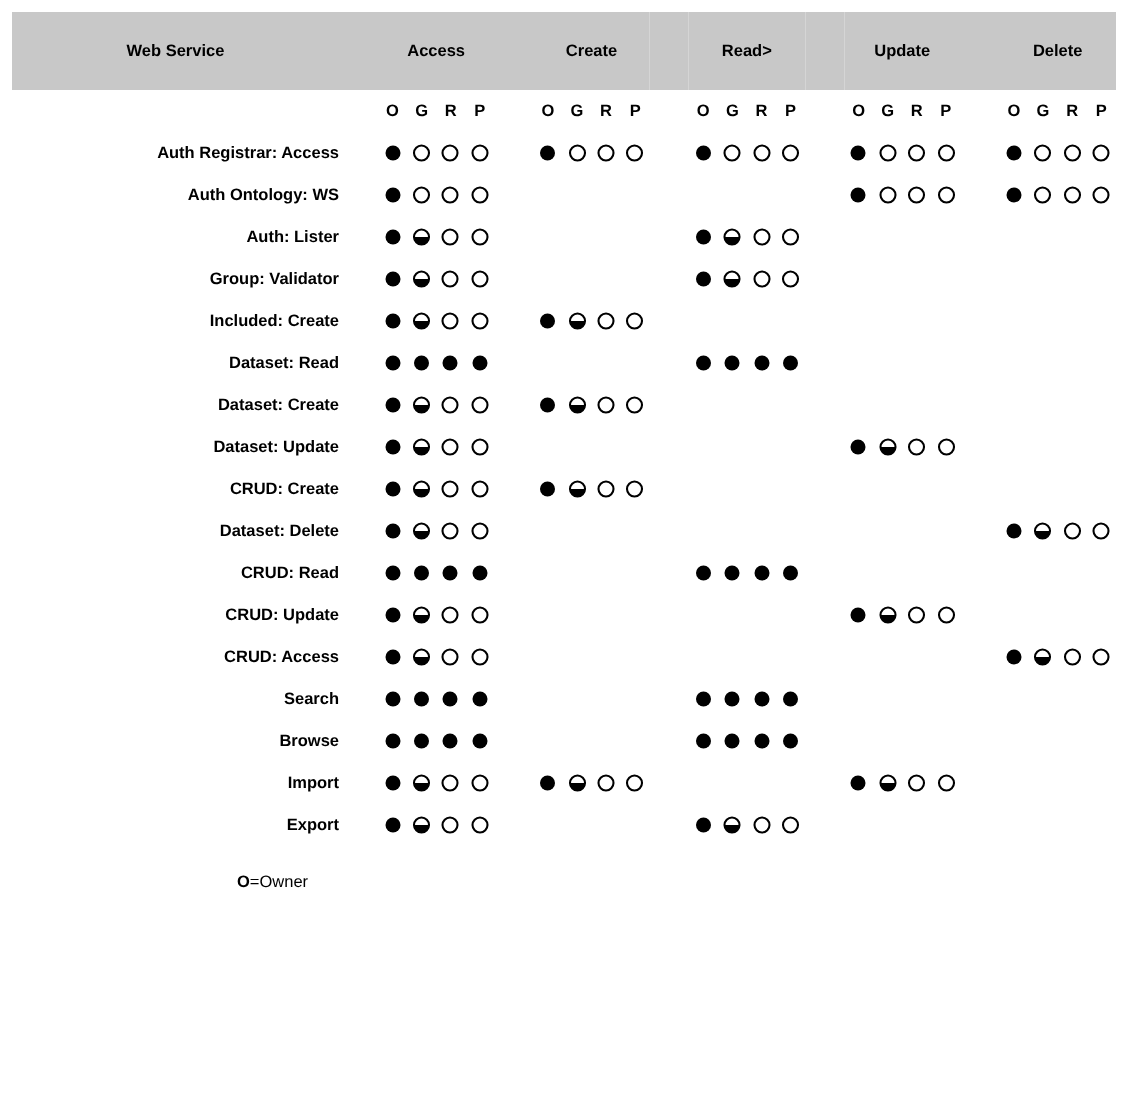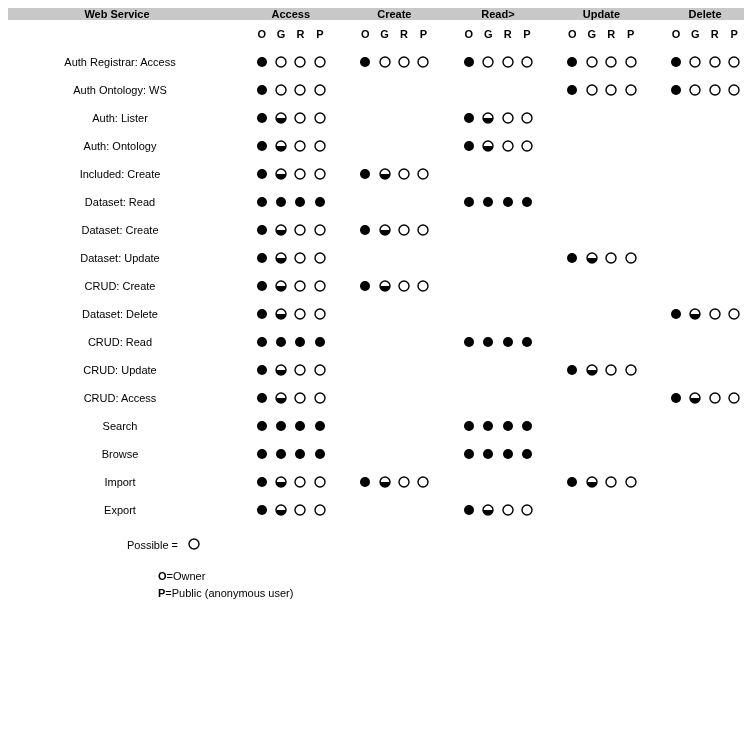--- a/index.html
+++ b/index.html
@@ -11,36 +11,37 @@
     padding: 8px;
   }
   table.perm {
     border-collapse: collapse;
     width: 100%;
   }
   table.perm th {
     background: #c8c8c8;
     font-weight: bold;
     text-align: center;
-    padding: 0 4px;
+    padding: 20px 4px;
     font-size: 11px;
   }
   table.perm th.col-ws {
     text-align: center;
     width: 210px;
   }
   table.perm td {
     padding: 0;
     text-align: center;
     height: 28px;
     font-size: 11px;
   }
   table.perm td.service {
-    text-align: center;
+    text-align: right;
     padding-left: 6px;
+    font-weight: bold;
   }
   .subhead td {
     font-weight: bold;
     text-align: center;
     height: 22px;
   }
   .subhead td.service { text-align:left; }
   .cell svg { display:block; margin:0 auto; }
   .spacer { width: 18px; }
   .legend { margin-top: 14px; font-size:11px; }
@@ -338,21 +339,21 @@
         <td class="cell"></td>
         <td class="cell"></td>
         <td class="cell"></td>
         <td class="spacer"></td>
         <td class="cell"></td>
         <td class="cell"></td>
         <td class="cell"></td>
         <td class="cell"></td>
       </tr>
       <tr>
-        <td class="service">Auth: Ontology</td>
+        <td class="service">Group: Validator</td>
         <td class="spacer"></td>
         <td class="cell">
           <svg width="12" height="12" viewBox="0 0 12 12">
             <circle cx="6" cy="6" r="5" fill="#000"></circle>
           </svg>
         </td>
         <td class="cell">
           <svg width="12" height="12" viewBox="0 0 12 12">
             <circle cx="6" cy="6" r="5" fill="none" stroke="#000" stroke-width="1.4"></circle>
             <path d="M 1 6 A 5 5 0 0 0 11 6 Z" fill="#000"></path>
@@ -1218,24 +1219,17 @@
         <td class="spacer"></td>
         <td class="cell"></td>
         <td class="cell"></td>
         <td class="cell"></td>
         <td class="cell"></td>
       </tr>
     </tbody>
 </table>
 
 <div class="legend">
-  <div class="legend-row">
-    <div class="lab">Possible =</div>
-    <div class="sym" id="leg-E"><svg width="12" height="12" viewBox="0 0 12 12">
-          <circle cx="6" cy="6" r="5" fill="none" stroke="#000" stroke-width="1.4"></circle>
-        </svg></div>
-  </div>
 </div>
 
 <div class="keys" id="keys">
     <div><b>O</b>=Owner</div>
-    <div><b>P</b>=Public (anonymous user)</div>
   </div>
 
 </body></html>

